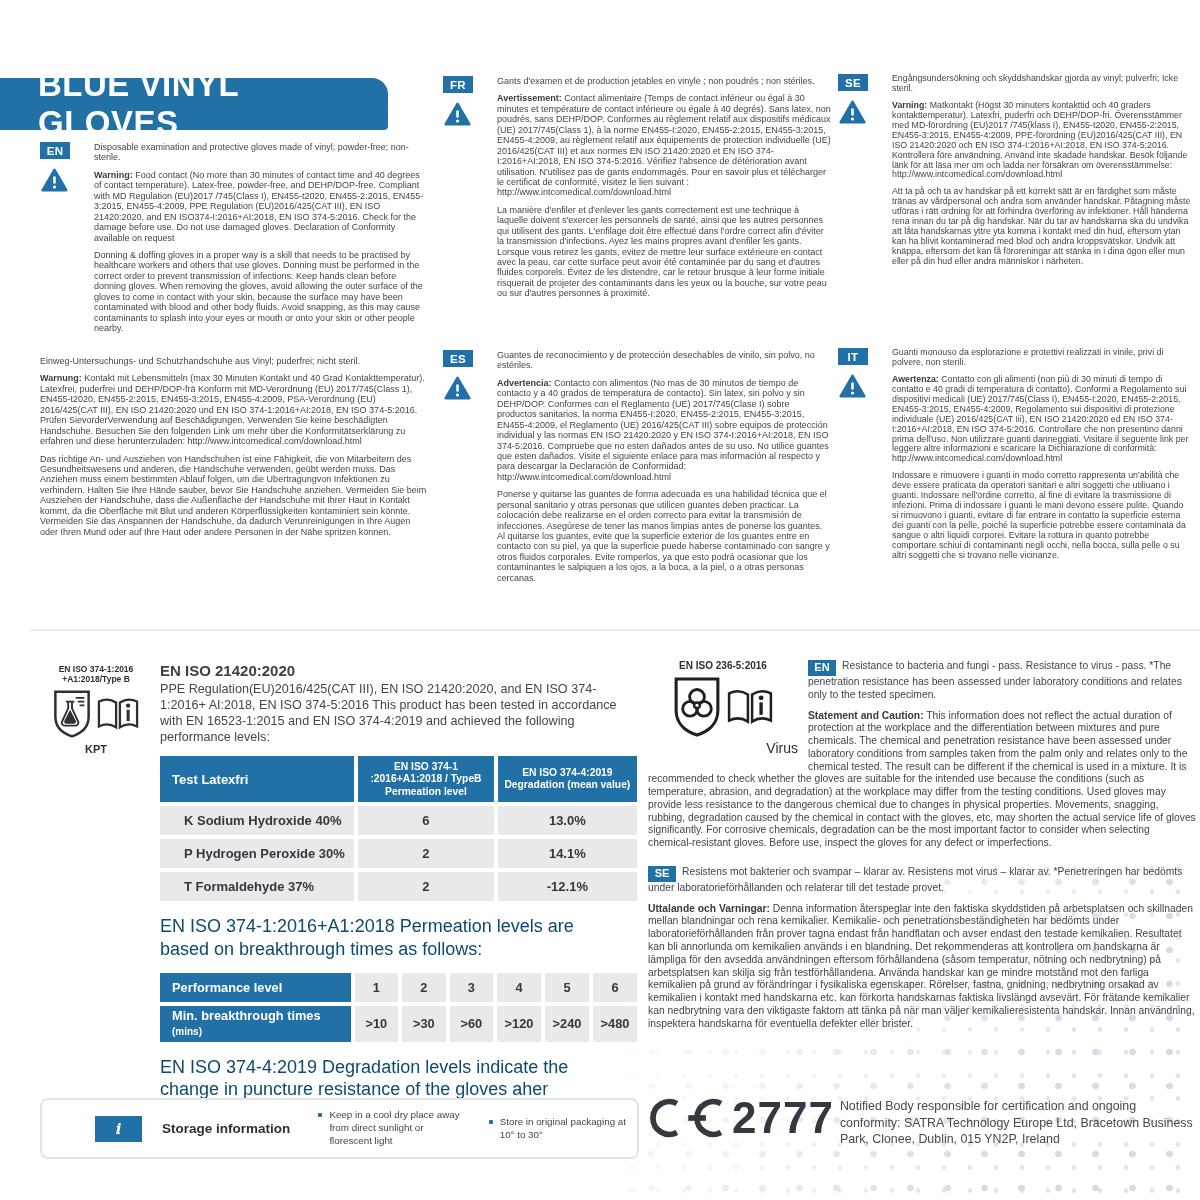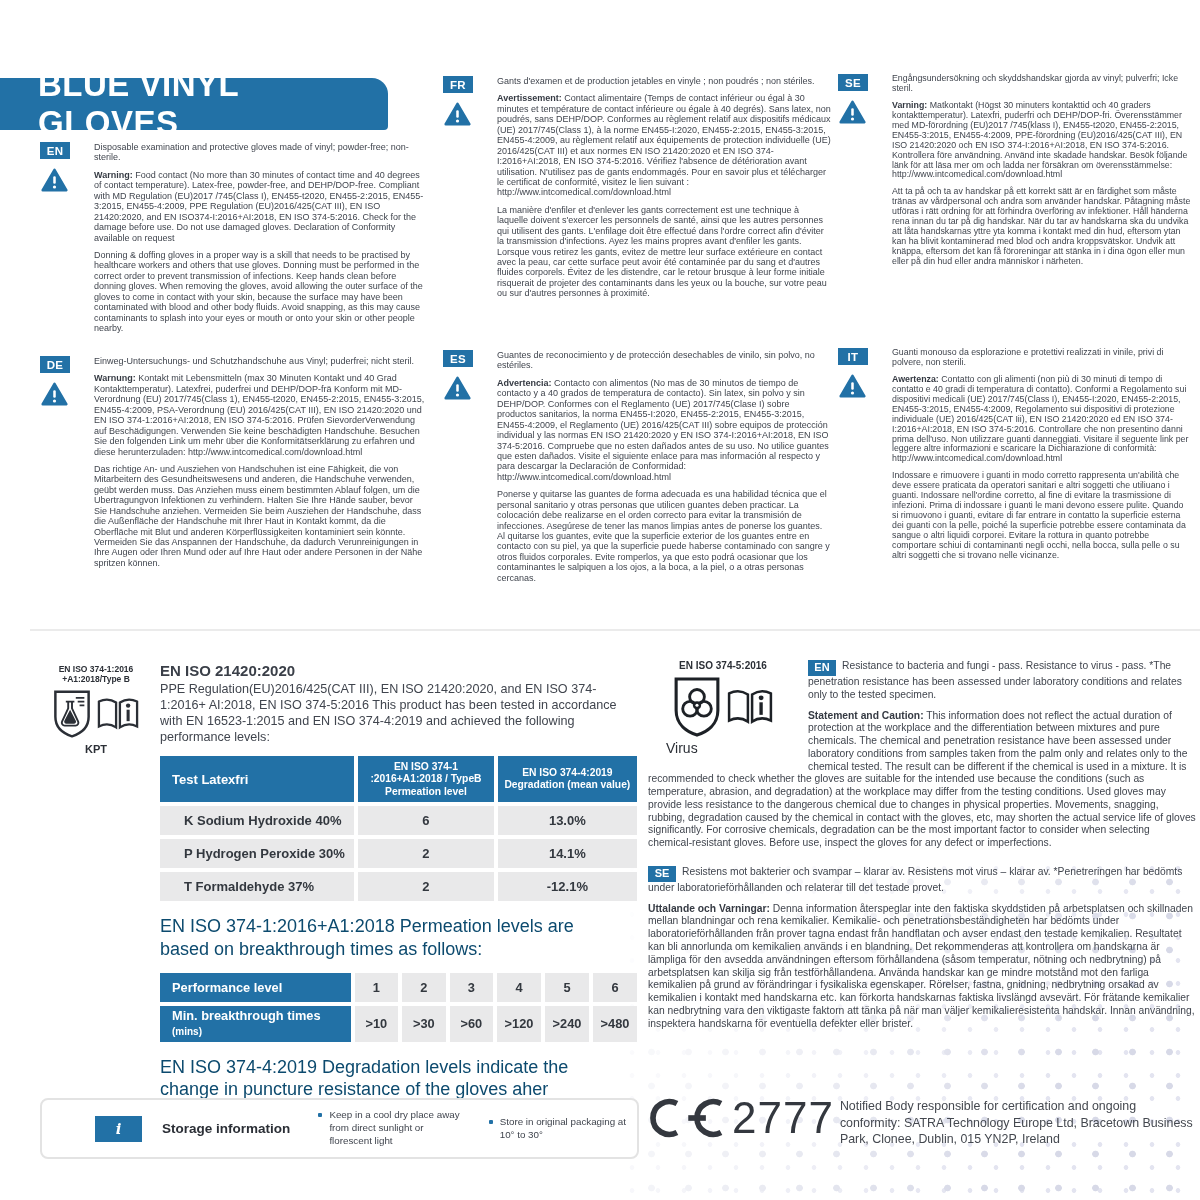--- a/index.html
+++ b/index.html
@@ -52,40 +52,40 @@
   .bt-table{margin-top:8px;}
   .bt-table th{text-align:left;padding-left:12px;width:185px;font-size:12.8px;}
   .bt-table th .sub{font-size:10px;font-weight:bold;}
   .bt-table td{width:43px;text-align:center;font-size:12.8px;font-weight:bold;height:27px;}
   .bt-table tr.r1 th{height:26px;}
   .bt-table tr.r2 th{height:34px;line-height:1.15;}
 
   
   .virus{position:absolute;left:648px;top:660px;width:548px;font-size:10.3px;line-height:1.24;z-index:1;color:#40454e;}
   .virus-icons{float:left;width:150px;text-align:center;margin:0 10px 6px 0;}
-  .virus-label{font-size:14px;color:#2b2f36;margin-top:2px;text-align:left;padding-left:18px;}
+  .virus-label{font-size:14px;color:#2b2f36;margin-top:2px;text-align:right;padding-left:18px;}
   .inline-badge{display:inline-flex;width:28px;height:16px;background:#2271a6;color:#fff;font-weight:bold;
                 font-size:11px;align-items:center;justify-content:center;vertical-align:-2px;margin-right:6px;}
   .virus p{margin:0 0 8px 0;}
   .virus b{color:#353a43;}
 
   
   .storage{position:absolute;left:40px;top:1098px;width:595px;height:57px;border:2px solid #e3e3e3;
            border-radius:8px;background:#fff;display:flex;align-items:center;z-index:2;}
   .i-badge{width:47px;height:26px;background:#2271a6;color:#fff;display:flex;align-items:center;
            justify-content:center;font-family:"DejaVu Serif",serif;font-weight:bold;font-size:15px;
            font-style:italic;margin-left:53px;flex:0 0 47px;}
   .storage-label{font-size:13.5px;font-weight:bold;color:#2b2f36;margin-left:20px;width:145px;}
   .bullet{display:flex;font-size:9.8px;line-height:1.3;width:160px;margin-left:22px;color:#40454e;}
   .bullet .dot{width:4px;height:4px;background:#2271a6;border-radius:1px;margin:4px 7px 0 0;flex:0 0 4px;}
 
   
   .ce{position:absolute;left:648px;top:1088px;width:548px;display:flex;z-index:1;}
   .ce-mark{display:flex;align-items:center;flex:0 0 140px;}
-  .ce-num{font-size:44px;color:#34383f;letter-spacing:1px;margin-left:6px;font-weight:400;}
+  .ce-num{font-size:44px;color:#34383f;letter-spacing:1px;margin-left:6px;font-weight:700;}
   .ce-text{font-size:12.4px;line-height:1.33;color:#44484f;padding:10px 0 0 6px;}
 </style>
 </head>
 <body>
 
 <div class="page">
   <div class="dots"></div>
 
   <div class="banner">
     <h1>BLUE VINYL GLOVES</h1>
@@ -102,28 +102,20 @@
       </svg>
     </div>
     <div class="lang-text">
       <p>Disposable examination and protective gloves made of vinyl; powder-free; non-sterile.</p>
       <p><b>Warning:</b> <span>Food contact (No more than 30 minutes of contact time and 40 degrees of contact temperature). Latex-free, powder-free, and DEHP/DOP-free. Compliant with MD Regulation (EU)2017 /745(Class I), EN455-t2020, EN455-2:2015, EN455-3:2015, EN455-4:2009, PPE Regulation (EU)2016/425(CAT III), EN ISO 21420:2020, and EN ISO374-I:2016+AI:2018, EN ISO 374-5:2016. Check for the damage before use. Do not use damaged gloves. Declaration of Conformity available on request</span></p>
       <p>Donning &amp; doffing gloves in a proper way is a skill that needs to be practised by healthcare workers and others that use gloves. Donning must be performed in the correct order to prevent transmission of infections. Keep hands clean before donning gloves. When removing the gloves, avoid allowing the outer surface of the gloves to come in contact with your skin, because the surface may have been contaminated with blood and other body fluids. Avoid snapping, as this may cause contaminants to splash into your eyes or mouth or onto your skin or other people nearby.</p>
     </div>
   </div>
 
   <div class="lang-sec" style="left:40px;top:356px;width:388px;">
-    <div class="lang-icons">
-      <div class="lang-badge">DE</div>
-      <svg class="warn-tri" width="27" height="24" viewBox="0 0 32 28">
-        <path d="M16 2 L30 26 L2 26 Z" fill="#2271a6" stroke="#2271a6" stroke-width="3" stroke-linejoin="round"></path>
-        <rect x="14.5" y="9.5" width="3" height="9" rx="1.4" fill="#fff"></rect>
-          <circle cx="16" cy="22.3" r="1.9" fill="#fff"></circle>
-      </svg>
-    </div>
     <div class="lang-text">
       <p>Einweg-Untersuchungs- und Schutzhandschuhe aus Vinyl; puderfrei; nicht steril.</p>
       <p><b>Warnung:</b> <span>Kontakt mit Lebensmitteln (max 30 Minuten Kontakt und 40 Grad Kontakttemperatur). Latexfrei, puderfrei und DEHP/DOP-frä Konform mit MD-Verordnung (EU) 2017/745(Class 1), EN455-t2020, EN455-2:2015, EN455-3:2015, EN455-4:2009, PSA-Verordnung (EU) 2016/425(CAT III), EN ISO 21420:2020 und EN ISO 374-1:2016+AI:2018, EN ISO 374-5:2016. Prüfen SievorderVerwendung auf Beschädigungen. Verwenden Sie keine beschädigten Handschuhe. Besuchen Sie den folgenden Link um mehr über die Konformitätserklärung zu erfahren und diese herunterzuladen: http://www.intcomedical.com/download.html</span></p>
       <p>Das richtige An- und Ausziehen von Handschuhen ist eine Fähigkeit, die von Mitarbeitern des Gesundheitswesens und anderen, die Handschuhe verwenden, geübt werden muss. Das Anziehen muss einem bestimmten Ablauf folgen, um die Ubertragungvon Infektionen zu verhindern. Halten Sie Ihre Hände sauber, bevor Sie Handschuhe anziehen. Vermeiden Sie beim Ausziehen der Handschuhe, dass die Außenfläche der Handschuhe mit Ihrer Haut in Kontakt kommt, da die Oberfläche mit Blut und anderen Körperflüssigkeiten kontaminiert sein könnte. Vermeiden Sie das Anspannen der Handschuhe, da dadurch Verunreinigungen in Ihre Augen oder Ihren Mund oder auf Ihre Haut oder andere Personen in der Nähe spritzen können.</p>
     </div>
   </div>
 
   <div class="lang-sec" style="left:443px;top:76px;width:388px;">
     <div class="lang-icons">
       <div class="lang-badge">FR</div>
@@ -261,21 +253,21 @@
         </tr>
       </tbody>
         </table>
 
       <p class="note" style="font-weight:normal;">EN ISO 374-4:2019 Degradation levels indicate the change in puncture resistance of the gloves aher exposure to the challenge chemical.</p>
     </div>
   </div>
 
   <div class="virus">
     <div class="virus-icons">
-      <div class="cert-line" style="font-size:10px;">EN ISO 374-5:2016</div>
+      <div class="cert-line" style="font-size:10px;">EN ISO 236-5:2016</div>
       <div class="icon-row">
         <svg width="48" height="62" viewBox="0 0 40 52">
           <path d="M2.5 2.5 H37.5 V29 C37.5 41 28 47 20 49.5 C12 47 2.5 41 2.5 29 Z" fill="none" stroke="#1d2126" stroke-width="2.6"></path>
           <circle cx="20" cy="17.5" r="6.2" fill="none" stroke="#1d2126" stroke-width="2.4"></circle>
           <circle cx="14.2" cy="27.5" r="6.2" fill="none" stroke="#1d2126" stroke-width="2.4"></circle>
           <circle cx="25.8" cy="27.5" r="6.2" fill="none" stroke="#1d2126" stroke-width="2.4"></circle>
           <circle cx="20" cy="24.5" r="3.4" fill="#1d2126"></circle>
           <circle cx="20" cy="24.5" r="1.3" fill="#fff"></circle>
         </svg>
         <svg width="46" height="40" viewBox="0 0 44 34">

